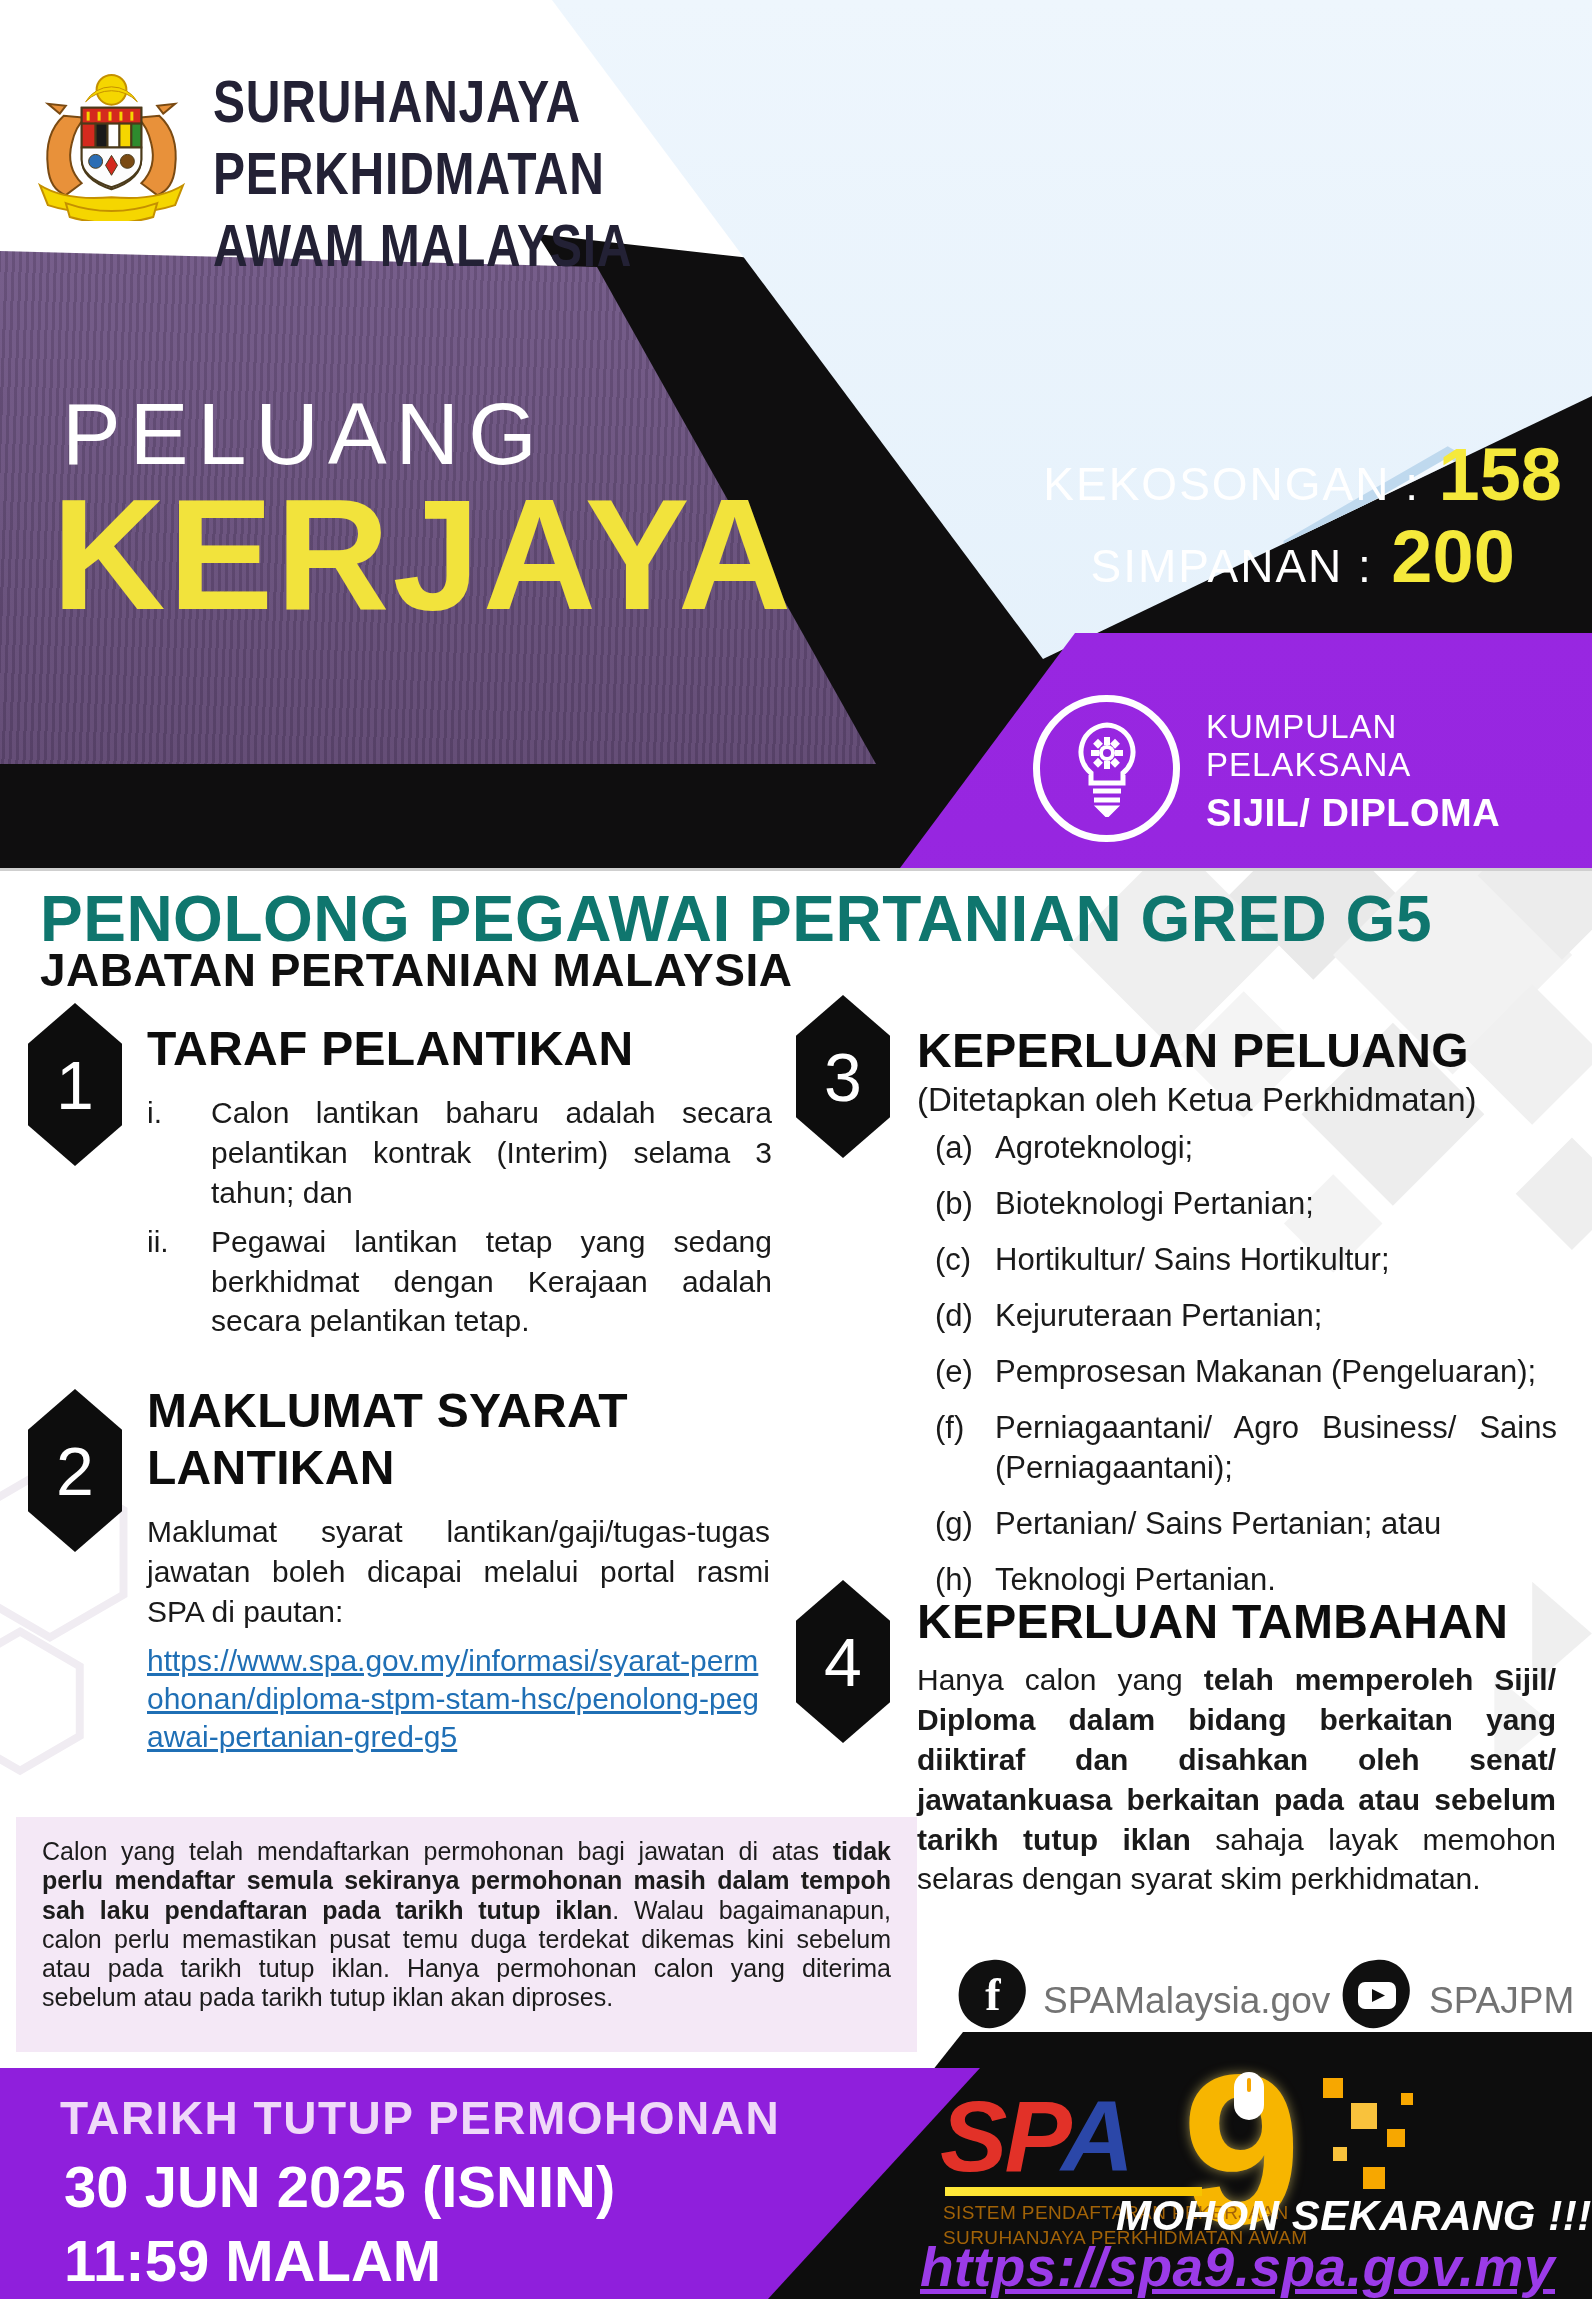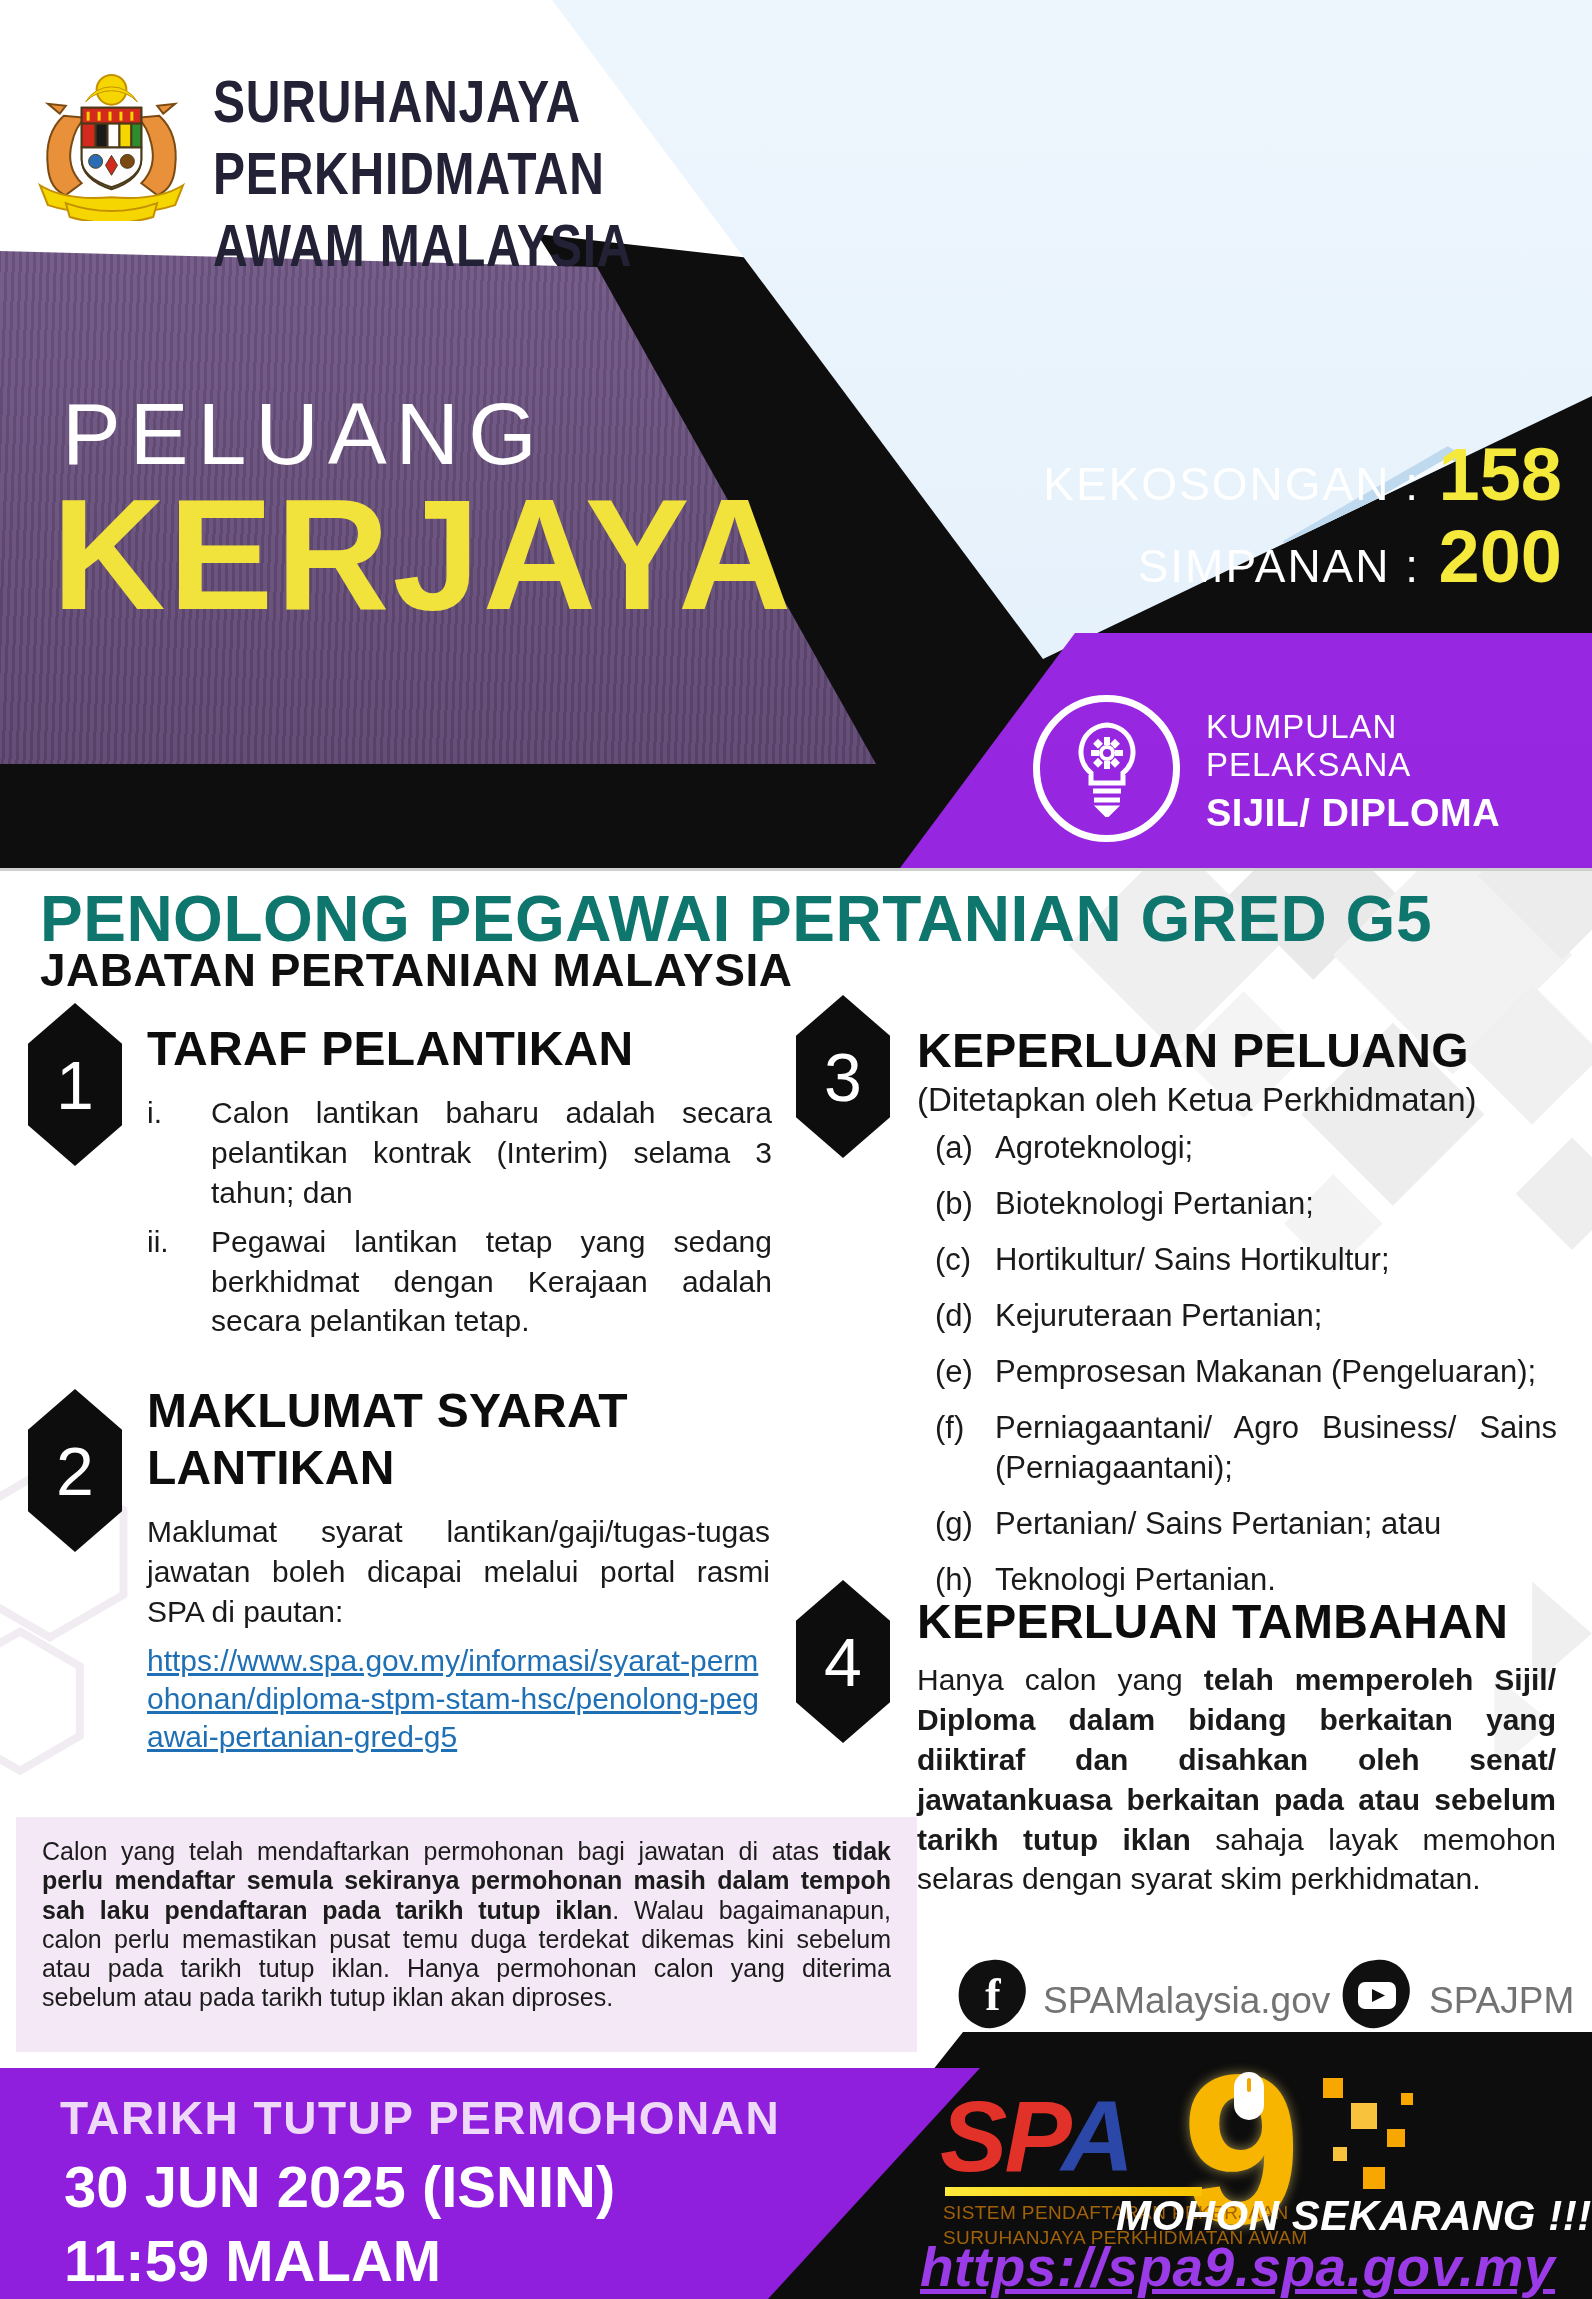--- a/index.html
+++ b/index.html
@@ -22,21 +22,21 @@
     clip-path:polygon(1075px 633px,1592px 633px,1592px 868px,900px 868px);z-index:4;}
   .header-line{position:absolute;left:0;top:868px;width:1592px;height:3px;background:#cfcfcf;z-index:5;}
 
   
   .org-name{position:absolute;left:213px;top:66px;z-index:6;color:#232135;font-weight:700;
     font-size:60px;line-height:72px;transform:scaleX(.80);transform-origin:left top;letter-spacing:1px;}
   .peluang{position:absolute;left:62px;top:390px;z-index:6;color:#ffffff;font-weight:200;
     font-size:88px;letter-spacing:9px;line-height:1;}
   .kerjaya{position:absolute;left:52px;top:476px;z-index:6;color:#f2e33c;font-weight:900;
     font-size:157px;letter-spacing:3px;line-height:1;}
-  .stats{position:absolute;right:30px;top:438px;z-index:6;text-align:right;color:#fff;}
+  .stats{position:absolute;right:30px;top:438px;z-index:6;text-align:center;color:#fff;}
   .stat-row{white-space:nowrap;margin-bottom:8px;}
   .stat-label{font-size:46px;font-weight:300;letter-spacing:2px;vertical-align:baseline;}
   .stat-value{font-size:74px;font-weight:800;color:#f5e93b;vertical-align:baseline;margin-left:14px;line-height:1;}
   .group-circle{position:absolute;left:1033px;top:695px;width:133px;height:133px;border:7px solid #fff;
     border-radius:50%;z-index:6;display:flex;align-items:center;justify-content:center;}
   .group-text{position:absolute;left:1206px;top:708px;z-index:6;color:#fff;}
   .group-label{font-size:33px;font-weight:300;letter-spacing:1px;}
   .group-value{font-size:38px;font-weight:800;margin-top:8px;letter-spacing:0.5px;}
 
   

